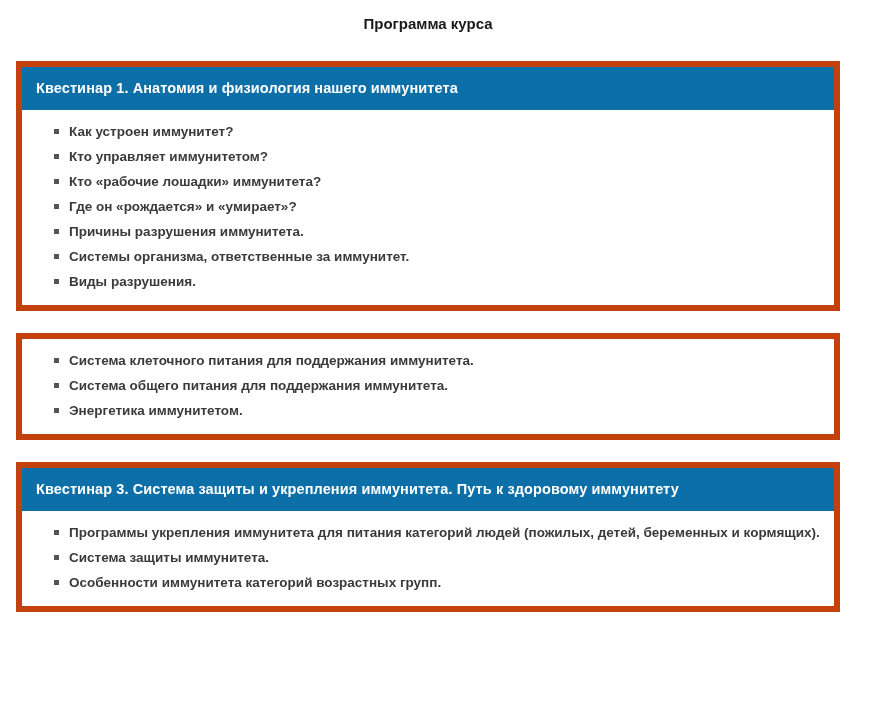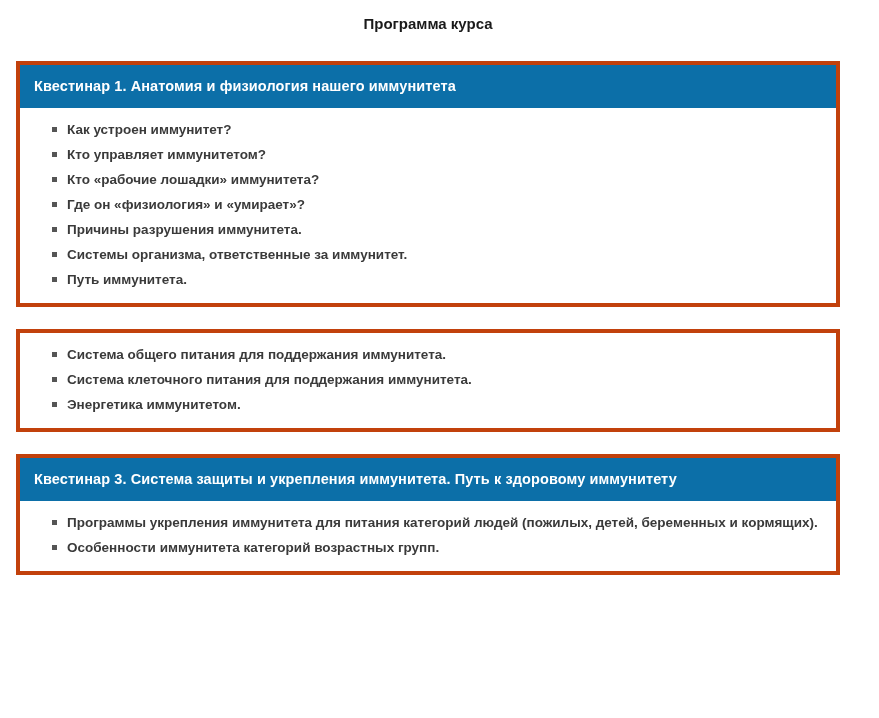--- a/index.html
+++ b/index.html
@@ -25,21 +25,21 @@
     font-weight: bold;
     color: #1a1a1a;
     margin: 14px 0 0 0;
     padding: 0;
     line-height: 20px;
   }
   .modules {
     margin-top: 27px;
   }
   .module {
-    border: 4px solid #c2410c;
+    border: 6px solid #c2410c;
     background: #ffffff;
     margin-bottom: 22px;
     box-sizing: border-box;
   }
   .module-header {
     background: #0c6fa8;
     color: #ffffff;
     font-size: 14.5px;
     font-weight: bold;
     padding: 12px 14px 13px 14px;
@@ -81,43 +81,44 @@
 
   <div class="modules">
 
     <section class="module">
       <div class="module-header">Квестинар 1. Анатомия и физиология нашего иммунитета</div>
       <div class="module-body">
         <ul class="items">
           <li><span class="bullet"></span><span>Как устроен иммунитет?</span></li>
           <li><span class="bullet"></span><span>Кто управляет иммунитетом?</span></li>
           <li><span class="bullet"></span><span>Кто «рабочие лошадки» иммунитета?</span></li>
-          <li><span class="bullet"></span><span>Где он «физиология» и «умирает»?</span></li>
+          <li><span class="bullet"></span><span>Где он «рождается» и «умирает»?</span></li>
           <li><span class="bullet"></span><span>Причины разрушения иммунитета.</span></li>
           <li><span class="bullet"></span><span>Системы организма, ответственные за иммунитет.</span></li>
-          <li><span class="bullet"></span><span>Путь иммунитета.</span></li>
+          <li><span class="bullet"></span><span>Виды разрушения.</span></li>
         </ul>
       </div>
     </section>
 
     <section class="module">
       <div class="module-body">
         <ul class="items">
           <li><span class="bullet"></span></li>
+          <li><span class="bullet"></span><span>Система клеточного питания для поддержания иммунитета.</span></li>
           <li><span class="bullet"></span><span>Система общего питания для поддержания иммунитета.</span></li>
-          <li><span class="bullet"></span><span>Система клеточного питания для поддержания иммунитета.</span></li>
           <li><span class="bullet"></span><span>Энергетика иммунитетом.</span></li>
         </ul>
       </div>
     </section>
 
     <section class="module">
       <div class="module-header">Квестинар 3. Система защиты и укрепления иммунитета. Путь к здоровому иммунитету</div>
       <div class="module-body">
         <ul class="items">
           <li><span class="bullet"></span><span>Программы укрепления иммунитета для питания категорий людей (пожилых, детей, беременных и кормящих).</span></li>
+          <li><span class="bullet"></span><span>Система защиты иммунитета.</span></li>
           <li><span class="bullet"></span><span>Особенности иммунитета категорий возрастных групп.</span></li>
         </ul>
       </div>
     </section>
 
   </div>
 </div>
 
 </body></html>

